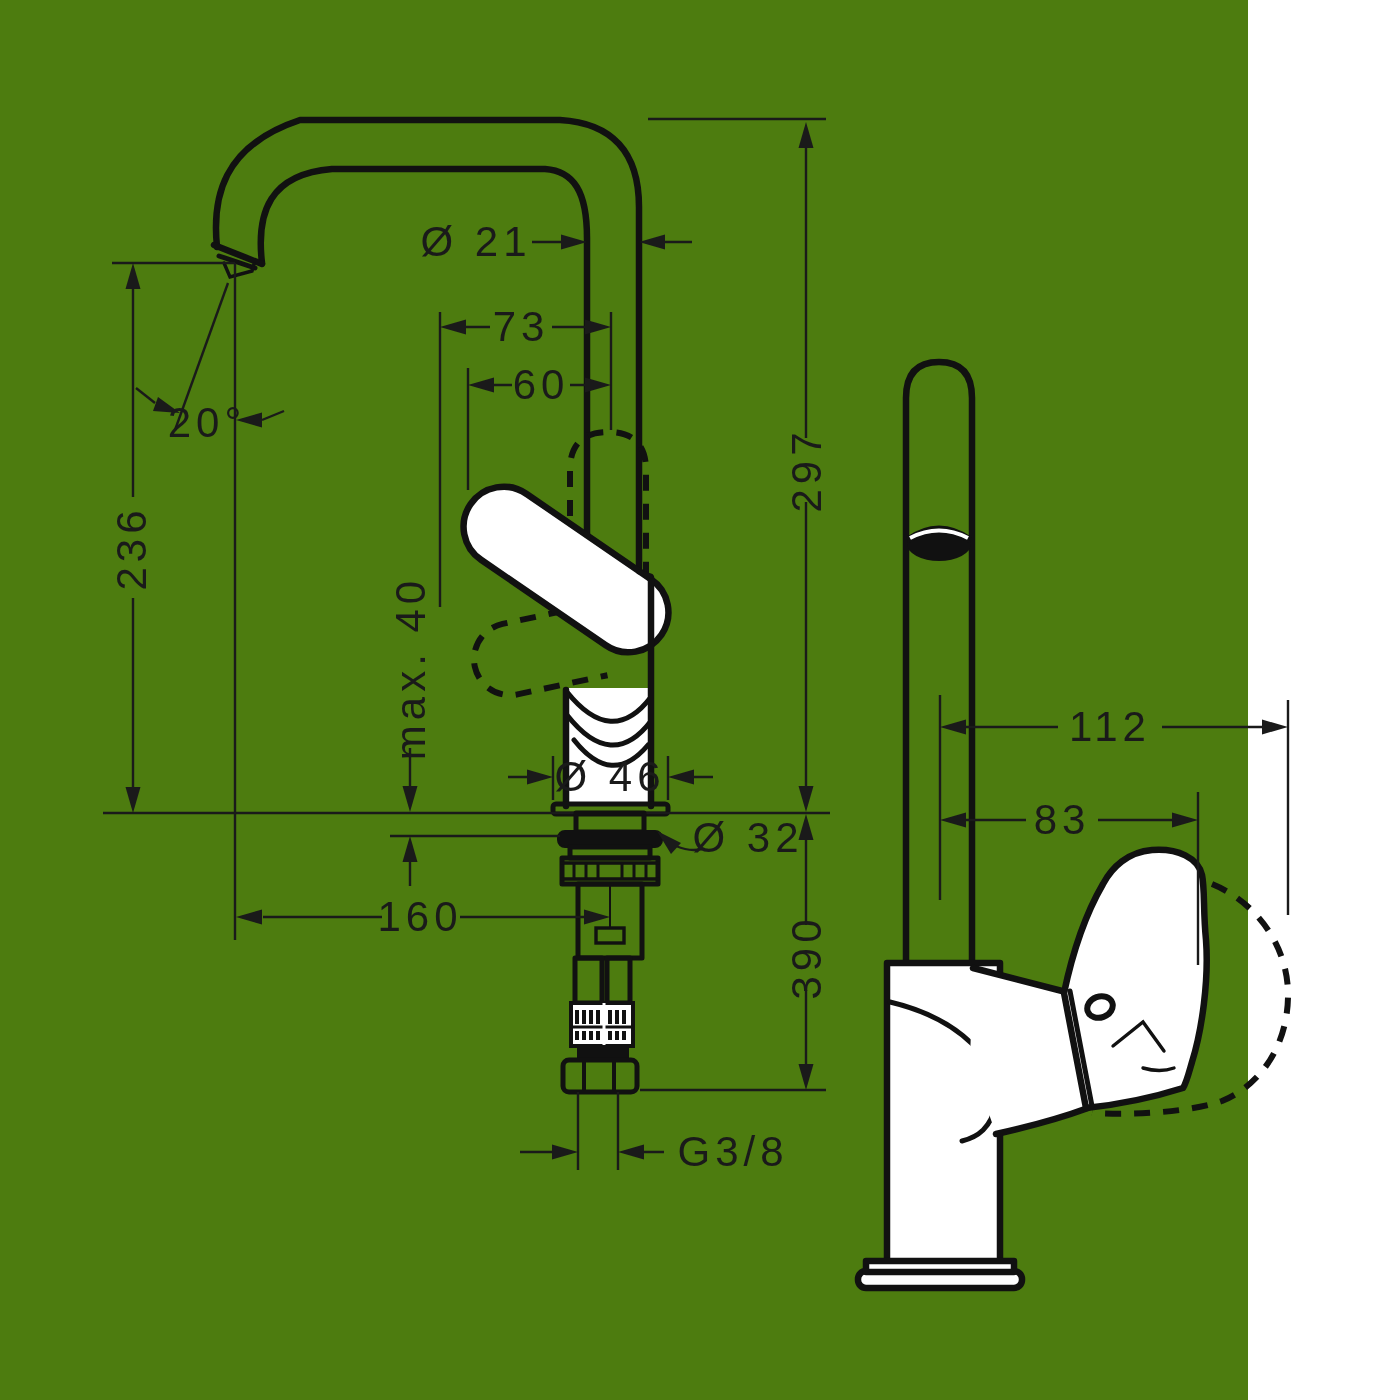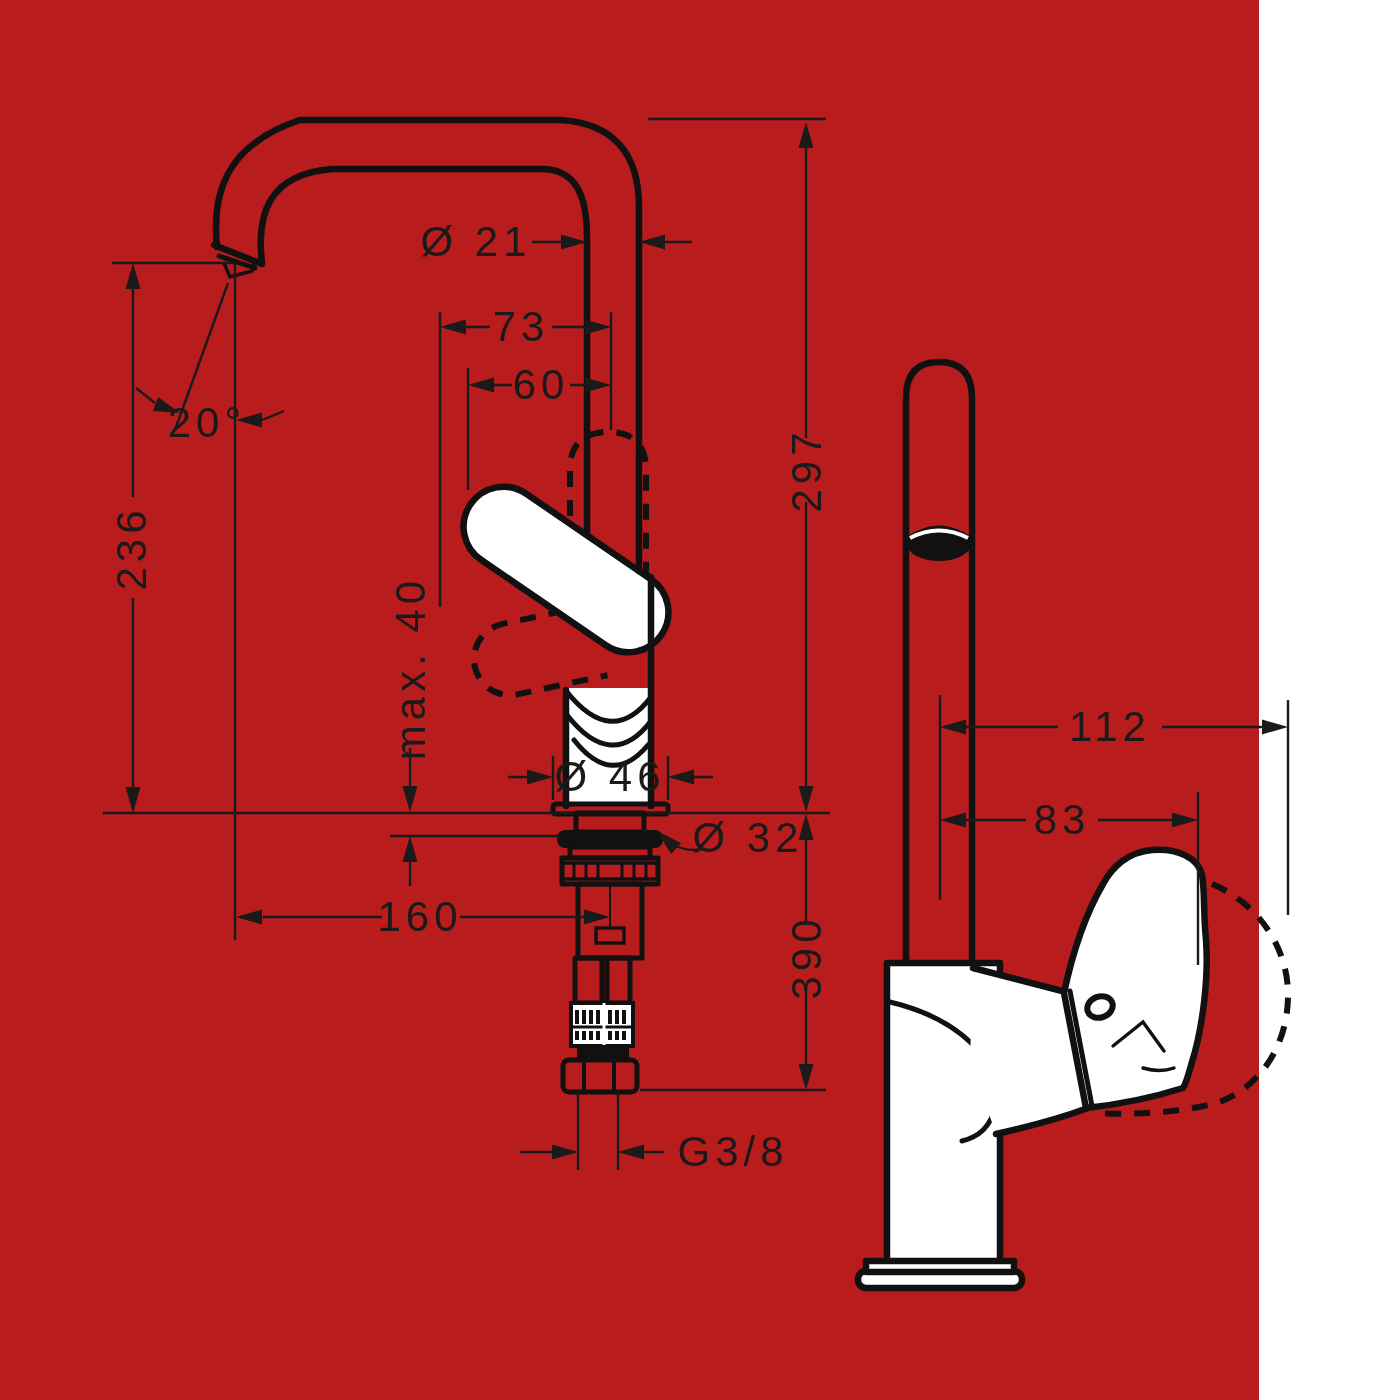--- a/index.html
+++ b/index.html
@@ -1,17 +1,17 @@
 <!DOCTYPE html>
 <html><head>
 <meta charset="utf-8">
 <style>
   html,body{margin:0;padding:0;background:#ffffff;}
   body{width:1400px;height:1400px;font-family:"Liberation Sans",sans-serif;}
-  #stage{position:relative;width:1248px;height:1400px;background:#b91c1c;padding-left:11px;}
+  #stage{position:relative;width:1248px;height:1400px;background:#4d7c0f;}
   svg{position:absolute;left:0;top:0;}
   .outline{fill:none;stroke:#111;stroke-width:6.5;stroke-linecap:round;stroke-linejoin:round;}
   .outline-thin{fill:none;stroke:#111;stroke-width:5;stroke-linecap:round;stroke-linejoin:round;}
   .outline-fill{fill:#fff;stroke:#111;stroke-width:6.5;stroke-linejoin:round;}
   .dashed{fill:none;stroke:#111;stroke-width:6;stroke-dasharray:16 13;stroke-linecap:butt;}
   .dim{fill:none;stroke:#1a1a1a;stroke-width:2.4;}
   .arrow{fill:#1a1a1a;stroke:none;}
   .dimtext{fill:#1a1a1a;font-size:42px;letter-spacing:5px;}
   .detail{fill:none;stroke:#111;stroke-width:3.4;stroke-linecap:round;}
   .dark{fill:#111;stroke:#111;stroke-width:2;}

